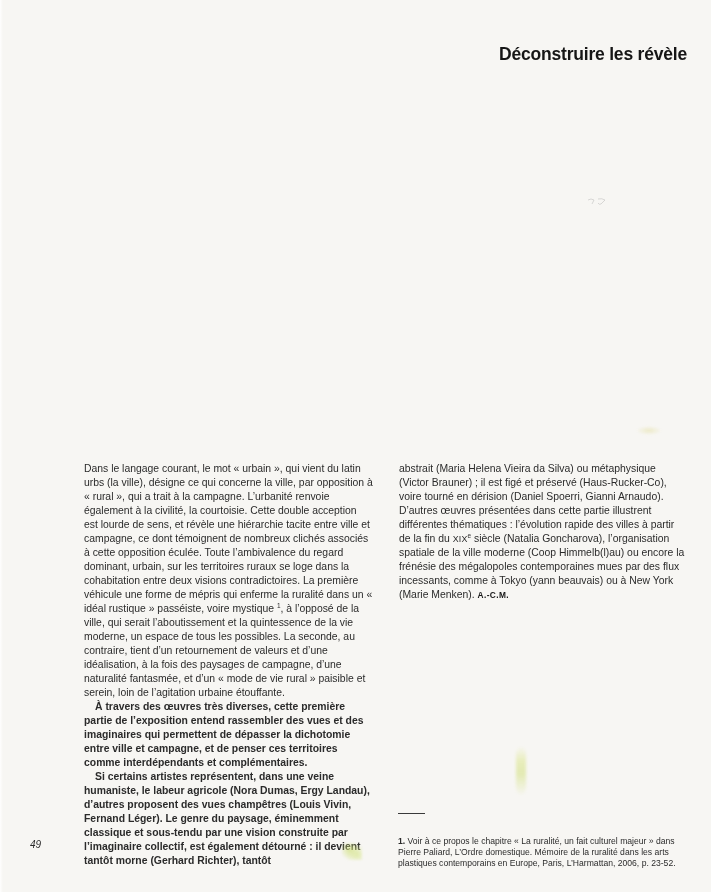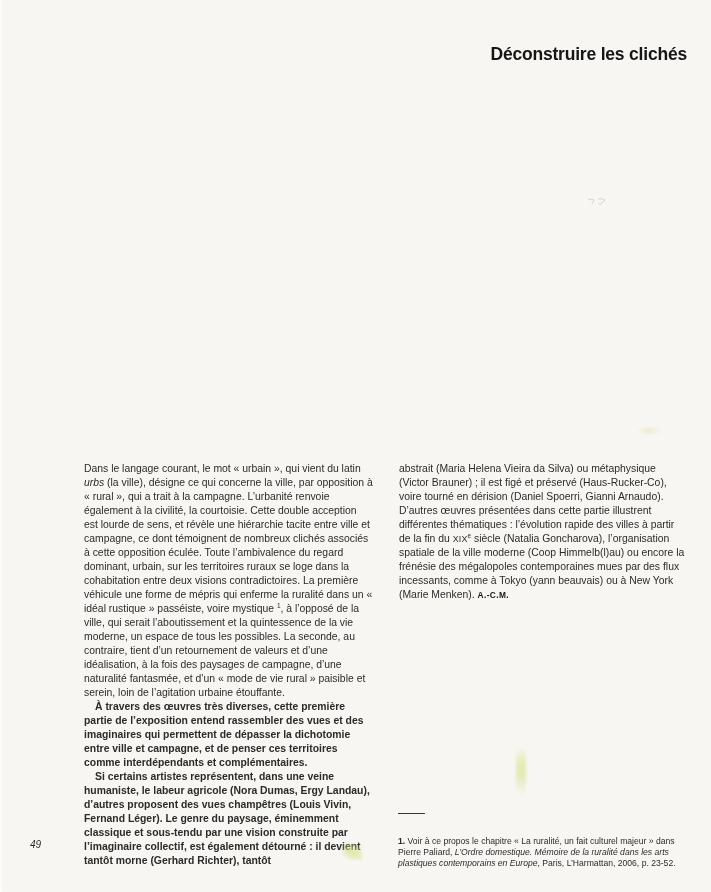--- a/index.html
+++ b/index.html
@@ -38,21 +38,21 @@
     gap:26px;
   }
   .col{width:289px;}
   .para{
     font-size:10.4px;
     line-height:14px;
     color:var(--ink);
     text-align:left;
   }
   .para.indent{text-indent:11px;font-weight:bold;}
-  .it{font-style:italic;}
+  .it{}
   .b{font-weight:700;}
   .sup{font-size:0.62em;vertical-align:super;line-height:0;}
   .sc{font-size:0.85em;letter-spacing:0.2px;margin-top:40px;}
   .initials{font-weight:700;font-size:0.8em;letter-spacing:0.4px;color:var(--ink-strong);text-align:right;}
   .footnote{
     position:absolute;
     left:398px;top:813px;
     width:292px;
   }
   .footnote-rule{
@@ -95,21 +95,21 @@
     background:radial-gradient(ellipse at 40% 40%,#cfe07a 0%,rgba(207,224,122,0) 65%),
                radial-gradient(ellipse at 75% 70%,#d8e690 0%,rgba(216,230,144,0) 60%);
     filter:blur(1px);opacity:.7;
   }
 </style>
 </head>
 <body>
 
 <div class="scan-edge"></div>
 
-<h1 class="page-title">Déconstruire les clichés</h1>
+<h1 class="page-title">Déconstruire les révèle</h1>
 
 <div class="columns">
   <div class="col">
       <p class="para"><span>Dans le langage courant, le mot « urbain », qui vient du latin </span><span class="it">urbs</span><span> (la ville), désigne ce qui concerne la ville, par opposition à « rural », qui a trait à la campagne. L’urbanité renvoie également à la civilité, la courtoisie. Cette double acception est lourde de sens, et révèle une hiérarchie tacite entre ville et campagne, ce dont témoignent de nombreux clichés associés à cette opposition éculée. Toute l’ambivalence du regard dominant, urbain, sur les territoires ruraux se loge dans la cohabitation entre deux visions contradictoires. La première véhicule une forme de mépris qui enferme la ruralité dans un « idéal rustique » passéiste, voire mystique </span><span class="sup">1</span><span>, à l’opposé de la ville, qui serait l’aboutissement et la quintessence de la vie moderne, un espace de tous les possibles. La seconde, au contraire, tient d’un retournement de valeurs et d’une idéalisation, à la fois des paysages de campagne, d’une naturalité fantasmée, et d’un « mode de vie rural » paisible et serein, loin de l’agitation urbaine étouffante.</span></p>
       <p class="para indent"><span>À travers des œuvres très diverses, cette première partie de l’exposition entend rassembler des vues et des imaginaires qui permettent de dépasser la dichotomie entre ville et campagne, et de penser ces territoires comme interdépendants et complémentaires.</span></p>
       <p class="para indent"><span>Si certains artistes représentent, dans une veine humaniste, le labeur agricole (Nora Dumas, Ergy Landau), d’autres proposent des vues champêtres (Louis Vivin, Fernand Léger). Le genre du paysage, éminemment classique et sous-tendu par une vision construite par l’imaginaire collectif, est également détourné : il devient tantôt morne (Gerhard Richter), tantôt</span></p>
     </div>
   <div class="col">
       <p class="para"><span>abstrait (Maria Helena Vieira da Silva) ou métaphysique (Victor Brauner) ; il est figé et préservé (Haus-Rucker-Co), voire tourné en dérision (Daniel Spoerri, Gianni Arnaudo). D’autres œuvres présentées dans cette partie illustrent différentes thématiques : l’évolution rapide des villes à partir de la fin du </span><span class="sc">XIX</span><span class="sup">e</span><span> siècle (Natalia Goncharova), l’organisation spatiale de la ville moderne (Coop Himmelb(l)au) ou encore la frénésie des mégalopoles contemporaines mues par des flux incessants, comme à Tokyo (yann beauvais) ou à New York (Marie Menken). </span><span class="initials">A.-C.M.</span></p>
     </div>

